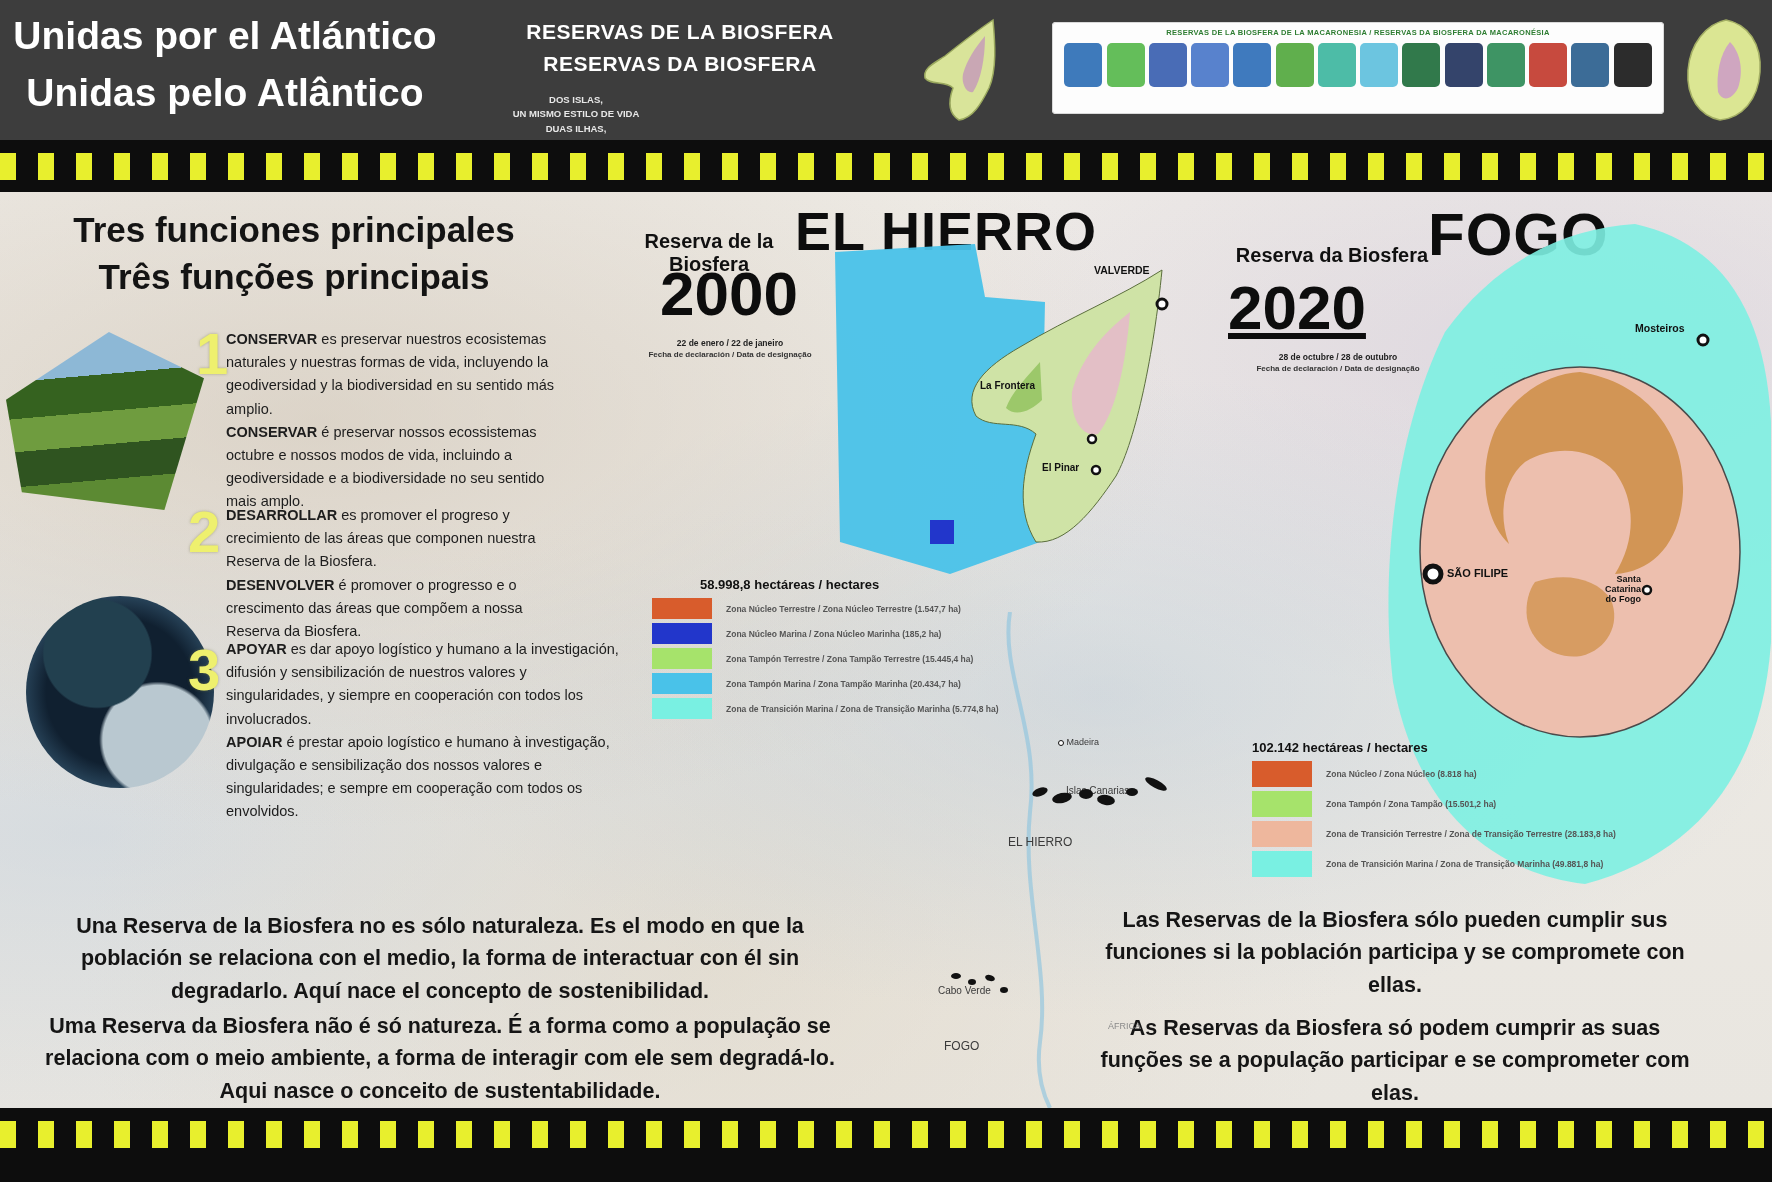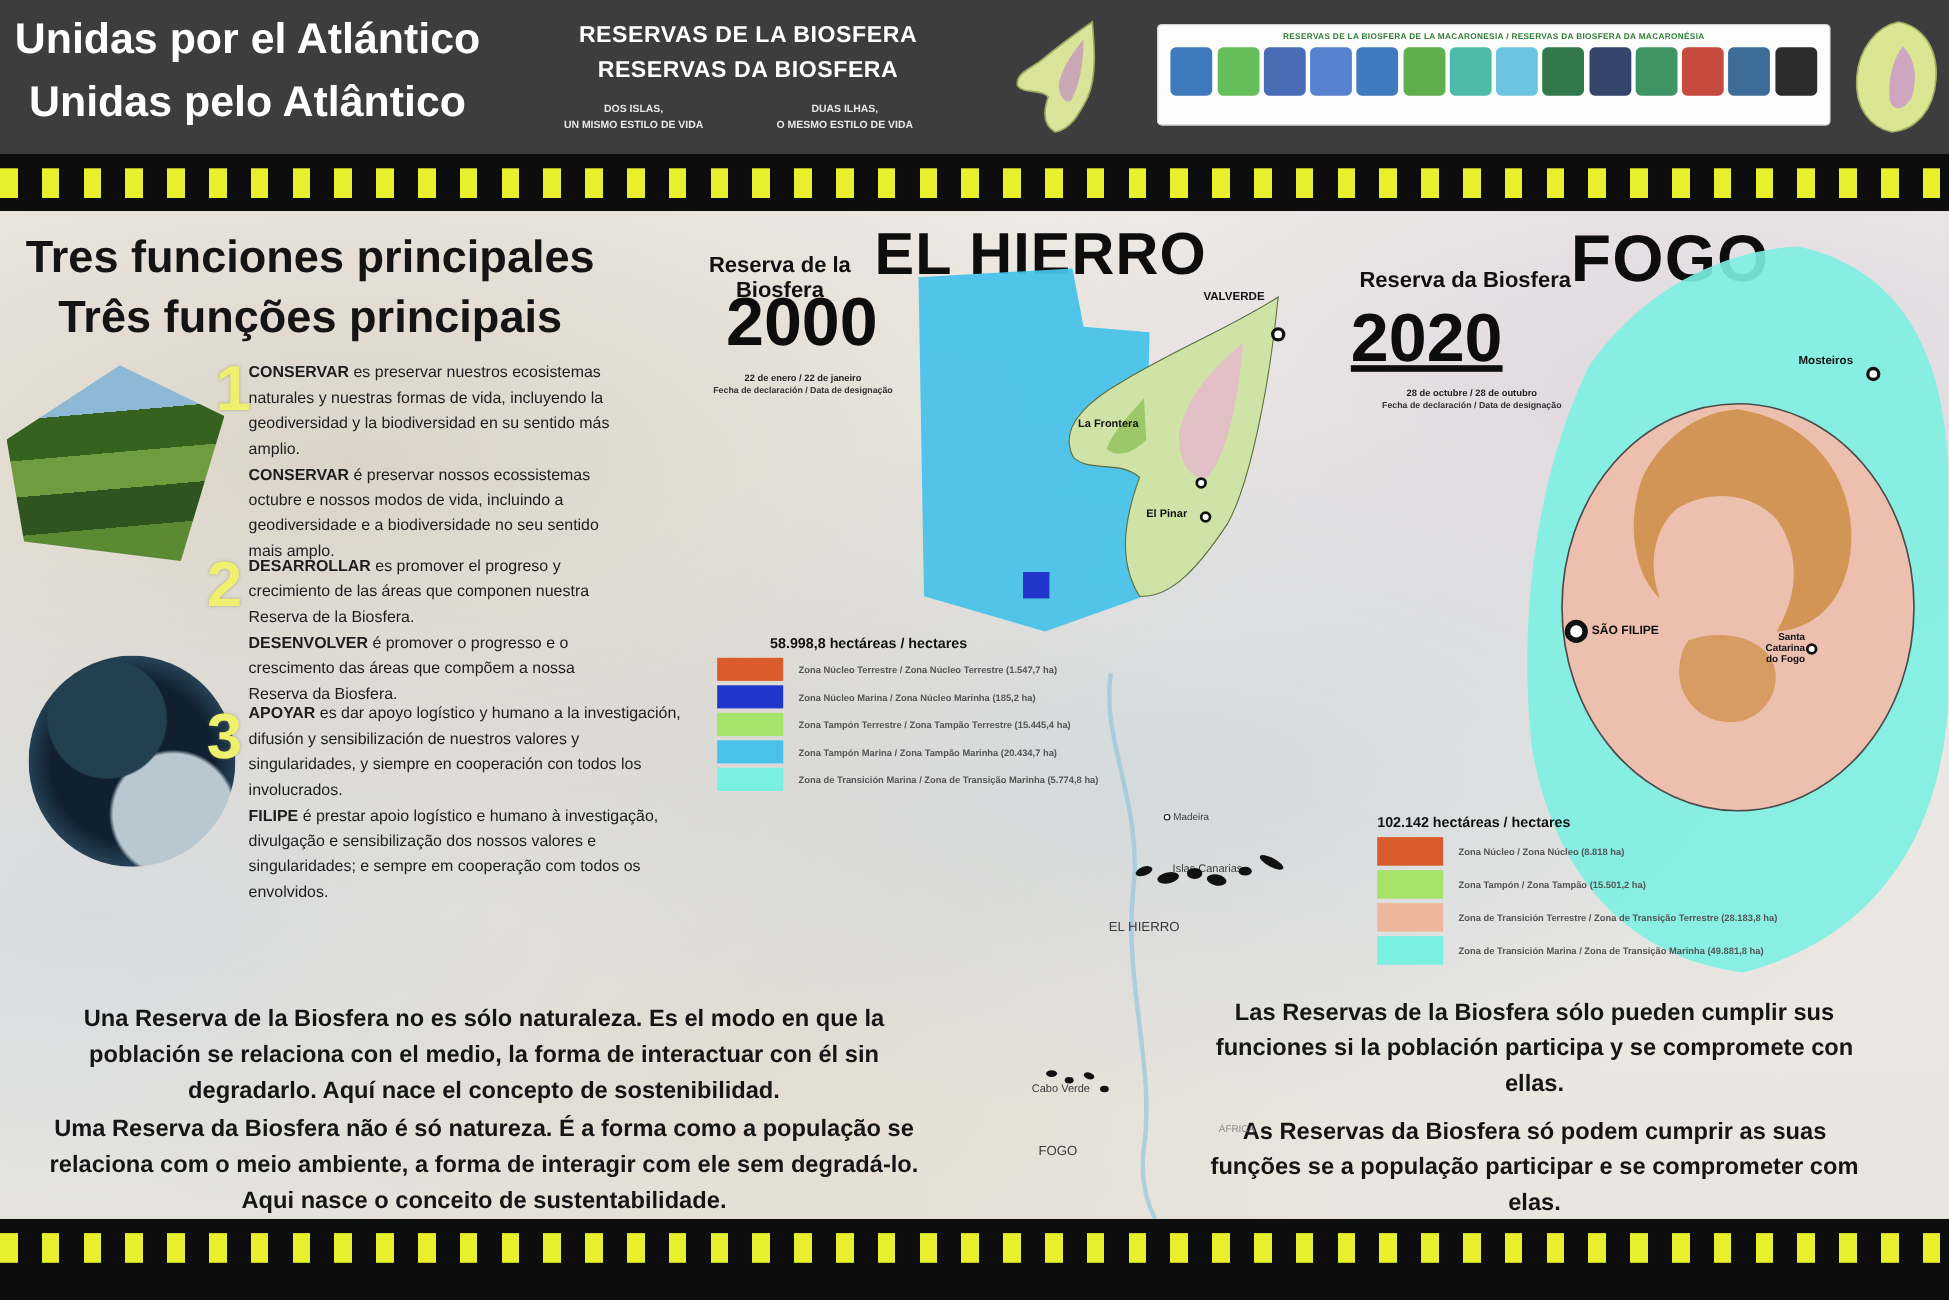--- a/index.html
+++ b/index.html
@@ -6,21 +6,21 @@
   .poster{
     position:relative; width:1772px; height:1182px; overflow:hidden;
     font-family:"Liberation Sans", sans-serif; background:#ece8e2;
   }
   
   .header{position:absolute;left:0;top:0;width:1772px;height:172px;background:#3d3d3d;}
   .hdr-title{position:absolute;left:10px;top:8px;width:430px;text-align:center;color:#fff;
     font-weight:bold;font-size:39px;line-height:1.45;}
   .hdr-center{position:absolute;left:480px;top:16px;width:400px;text-align:center;color:#fff;}
   .hdr-center .big{font-weight:bold;font-size:21px;line-height:1.5;letter-spacing:.5px;}
-  .hdr-tags{display:flex;justify-content:flex-start;margin-top:14px;}
+  .hdr-tags{display:flex;justify-content:flex-end;margin-top:14px;flex-direction:column;}
   .hdr-tag{width:48%;font-size:9.5px;font-weight:bold;color:#e8e8e8;white-space:pre-line;line-height:1.5;}
   .hierro-mini{position:absolute;left:915px;top:14px;width:125px;height:112px;}
   .fogo-mini{position:absolute;left:1678px;top:16px;width:90px;height:108px;}
   .logo-strip{position:absolute;left:1052px;top:22px;width:612px;height:92px;background:#fdfdfd;border-radius:4px;
     box-shadow:0 0 0 1px #d9d9d9 inset;}
   .logo-strip-title{margin:6px 8px 4px 8px;text-align:center;font-size:7.5px;font-weight:bold;color:#2e7d32;letter-spacing:.3px;}
   .logo-row{display:flex;align-items:center;justify-content:space-evenly;padding:2px 8px;}
   .logo-chip{width:38px;height:44px;border-radius:5px;opacity:.92;}
   
   .filmstrip{position:absolute;left:0;width:1772px;height:52px;background:#0d0d0d;}
@@ -31,22 +31,22 @@
   
   .main{position:absolute;left:0;top:192px;width:1772px;height:916px;
     background:
       radial-gradient(ellipse at 18% 25%, rgba(205,193,176,.55), transparent 42%),
       radial-gradient(ellipse at 62% 55%, rgba(175,196,216,.40), transparent 45%),
       radial-gradient(ellipse at 88% 18%, rgba(198,186,214,.40), transparent 32%),
       radial-gradient(ellipse at 40% 85%, rgba(224,215,198,.55), transparent 42%),
       radial-gradient(ellipse at 5% 70%, rgba(190,205,220,.45), transparent 38%),
       linear-gradient(#efece7,#e9e6e0);}
   
-  .fn-heading{position:absolute;left:12px;top:14px;width:540px;text-align:center;color:#141414;
-    font-weight:bold;font-size:41px;line-height:1.35;}
+  .fn-heading{position:absolute;left:24px;top:14px;width:540px;text-align:center;color:#141414;
+    font-weight:bold;font-size:35px;line-height:1.35;}
   .fn-num{position:absolute;font-weight:bold;font-size:58px;color:#eef06e;
     text-shadow:0 0 3px rgba(120,120,60,.55);}
   .fn-text{position:absolute;font-size:14.5px;line-height:1.6;color:#1d1d1d;}
   .fn-text b{font-weight:bold;}
   .photo1{position:absolute;left:6px;top:140px;width:198px;height:178px;
     clip-path:polygon(0 38%,52% 0,100% 26%,80% 100%,8% 90%);
     background:linear-gradient(175deg,#8db8d6 0 26%,#35621f 26% 45%,#6f9c3f 45% 62%,#2f5420 62% 80%,#5c8a33 80% 100%);}
   .photo2{position:absolute;left:26px;top:404px;width:188px;height:192px;border-radius:50%;
     background:
       radial-gradient(circle at 38% 30%, #22404f 0 30%, transparent 31%),
@@ -153,21 +153,21 @@
       <b>DESARROLLAR</b>
       <span>es promover el progreso y crecimiento de las áreas que componen nuestra Reserva de la Biosfera.</span><br>
       <b>DESENVOLVER</b>
       <span>é promover o progresso e o crescimento das áreas que compõem a nossa Reserva da Biosfera.</span>
     </div>
 
     <div class="fn-num" style="left:188px;top:444px;">3</div>
     <div class="fn-text" style="left:226px;top:446px;width:398px;">
       <b>APOYAR</b>
       <span>es dar apoyo logístico y humano a la investigación, difusión y sensibilización de nuestros valores y singularidades, y siempre en cooperación con todos los involucrados.</span><br>
-      <b>FILIPE</b>
+      <b>APOIAR</b>
       <span>é prestar apoio logístico e humano à investigação, divulgação e sensibilização dos nossos valores e singularidades; e sempre em cooperação com todos os envolvidos.</span>
     </div>
 
     <div class="msg" style="left:45px;top:718px;width:790px;">Una Reserva de la Biosfera no es sólo naturaleza. Es el modo en que la población se relaciona con el medio, la forma de interactuar con él sin degradarlo. Aquí nace el concepto de sostenibilidad.</div>
     <div class="msg" style="left:45px;top:818px;width:790px;">Uma Reserva da Biosfera não é só natureza. É a forma como a população se relaciona com o meio ambiente, a forma de interagir com ele sem degradá-lo. Aqui nasce o conceito de sustentabilidade.</div>
     <div class="msg" style="left:1090px;top:712px;width:610px;">Las Reservas de la Biosfera sólo pueden cumplir sus funciones si la población participa y se compromete con ellas.</div>
     <div class="msg" style="left:1090px;top:820px;width:610px;">As Reservas da Biosfera só podem cumprir as suas funções se a população participar e se comprometer com elas.</div>
 
     <div class="reserve-label" style="left:614px;top:38px;width:190px;text-align:center;">Reserva de la Biosfera</div>
     <div class="island-name" style="left:795px;top:8px;font-size:54px;">EL HIERRO</div>

